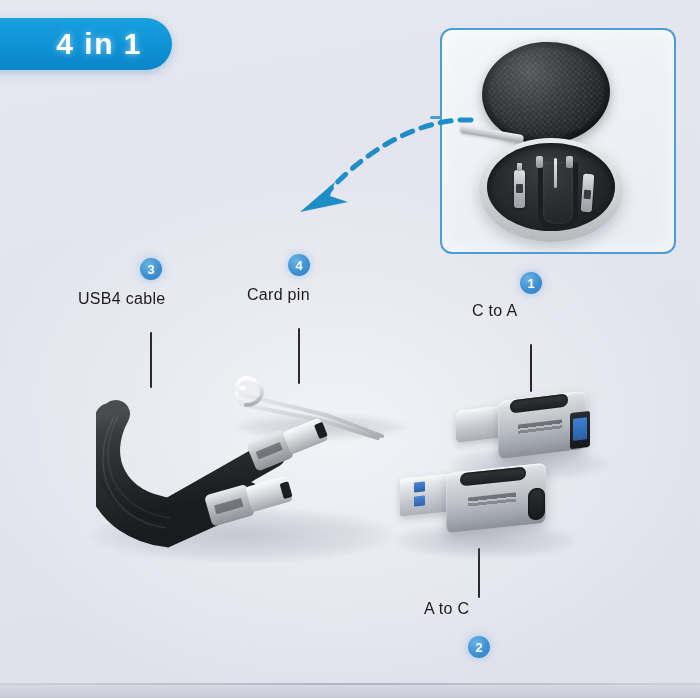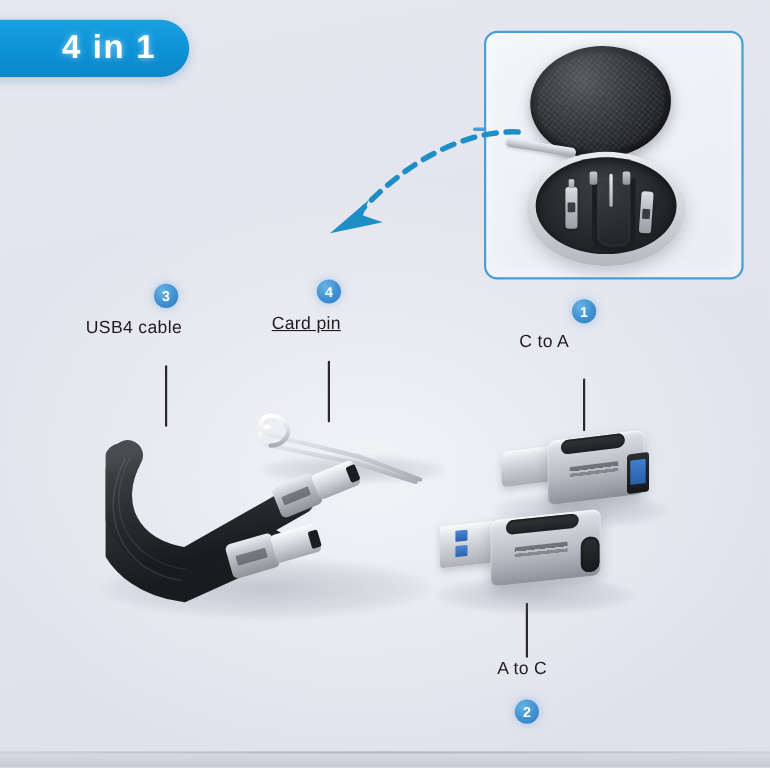--- a/index.html
+++ b/index.html
@@ -262,29 +262,29 @@
   <svg class="arrow" viewBox="0 0 200 120">
     <path d="M193 22 C 150 20, 95 44, 48 96" fill="none" stroke="#1e8fc6" stroke-width="5" stroke-dasharray="11 9" stroke-linecap="round"></path>
     <path d="M22 114 L 57 84 L 52 98 L 70 104 Z" fill="#1e8fc6"></path>
   </svg>
 
   <div class="badge" style="left:140px;top:258px;">3</div>
   <div class="label" style="left:78px;top:290px;">USB4 cable</div>
   <div class="leader" style="left:150px;top:332px;height:56px;"></div>
 
   <div class="badge" style="left:288px;top:254px;">4</div>
-  <div class="label" style="left:247px;top:286px;text-decoration:underline;">Card pin</div>
+  <div class="label" style="left:247px;top:286px;">Card pin</div>
   <div class="leader" style="left:298px;top:328px;height:56px;"></div>
 
   <div class="badge" style="left:520px;top:272px;">1</div>
   <div class="label" style="left:472px;top:302px;">C to A</div>
   <div class="leader" style="left:530px;top:344px;height:48px;"></div>
 
   <div class="leader" style="left:478px;top:548px;height:50px;"></div>
-  <div class="label" style="left:452px;top:600px;">A to C</div>
+  <div class="label" style="left:424px;top:600px;">A to C</div>
   <div class="badge" style="left:468px;top:636px;">2</div>
 
   <div class="shadow" style="left:92px;top:508px;width:300px;height:54px;"></div>
   <div class="shadow" style="left:236px;top:414px;width:170px;height:26px;"></div>
   <div class="shadow" style="left:450px;top:448px;width:158px;height:32px;"></div>
   <div class="shadow" style="left:396px;top:524px;width:180px;height:34px;"></div>
 
   <svg class="pin-wrap" viewBox="0 0 170 100">
     <defs>
       <linearGradient id="pinG" x1="0" y1="0" x2="0" y2="1">

